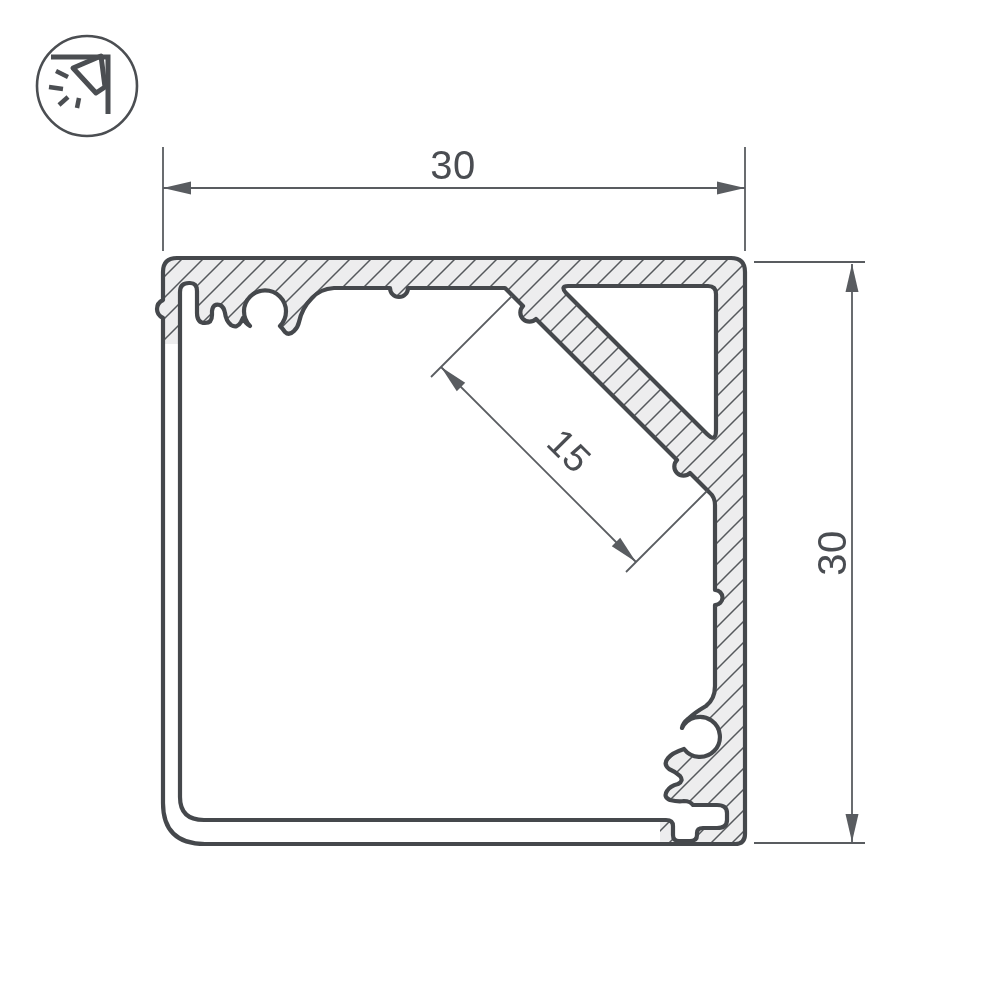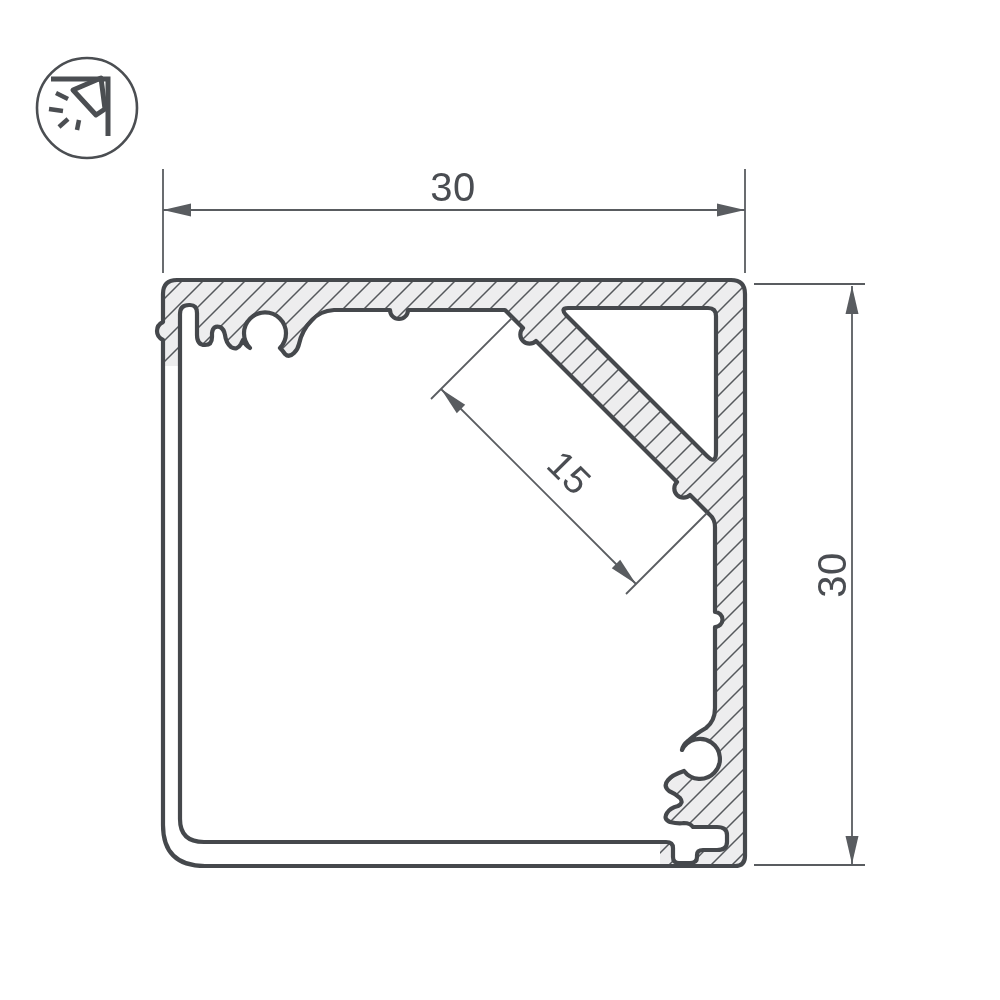--- a/index.html
+++ b/index.html
@@ -9,21 +9,20 @@
     width: 1000px;
     height: 1000px;
     overflow: hidden;
     font-family: "Liberation Sans", "DejaVu Sans", sans-serif;
   }
   #stage {
     position: relative;
     width: 1000px;
     height: 776px;
     background: #ffffff;
-    margin-top: 22px;
   }
   svg text {
     font-family: "Liberation Sans", "DejaVu Sans", sans-serif;
     fill: #4a4d52;
   }
   .dim-text { font-size: 40px; letter-spacing: 0.5px; }
   .dim-text-small { font-size: 38px; letter-spacing: 0.5px; }
 </style>
 </head>
 <body>

